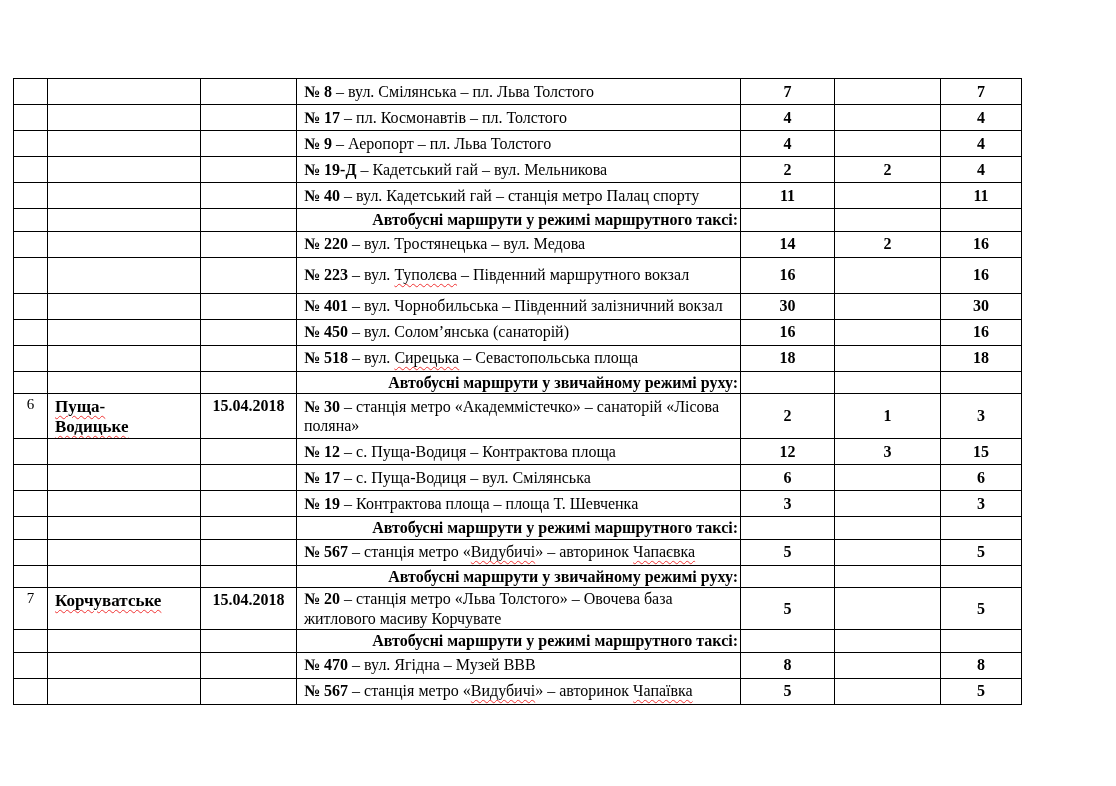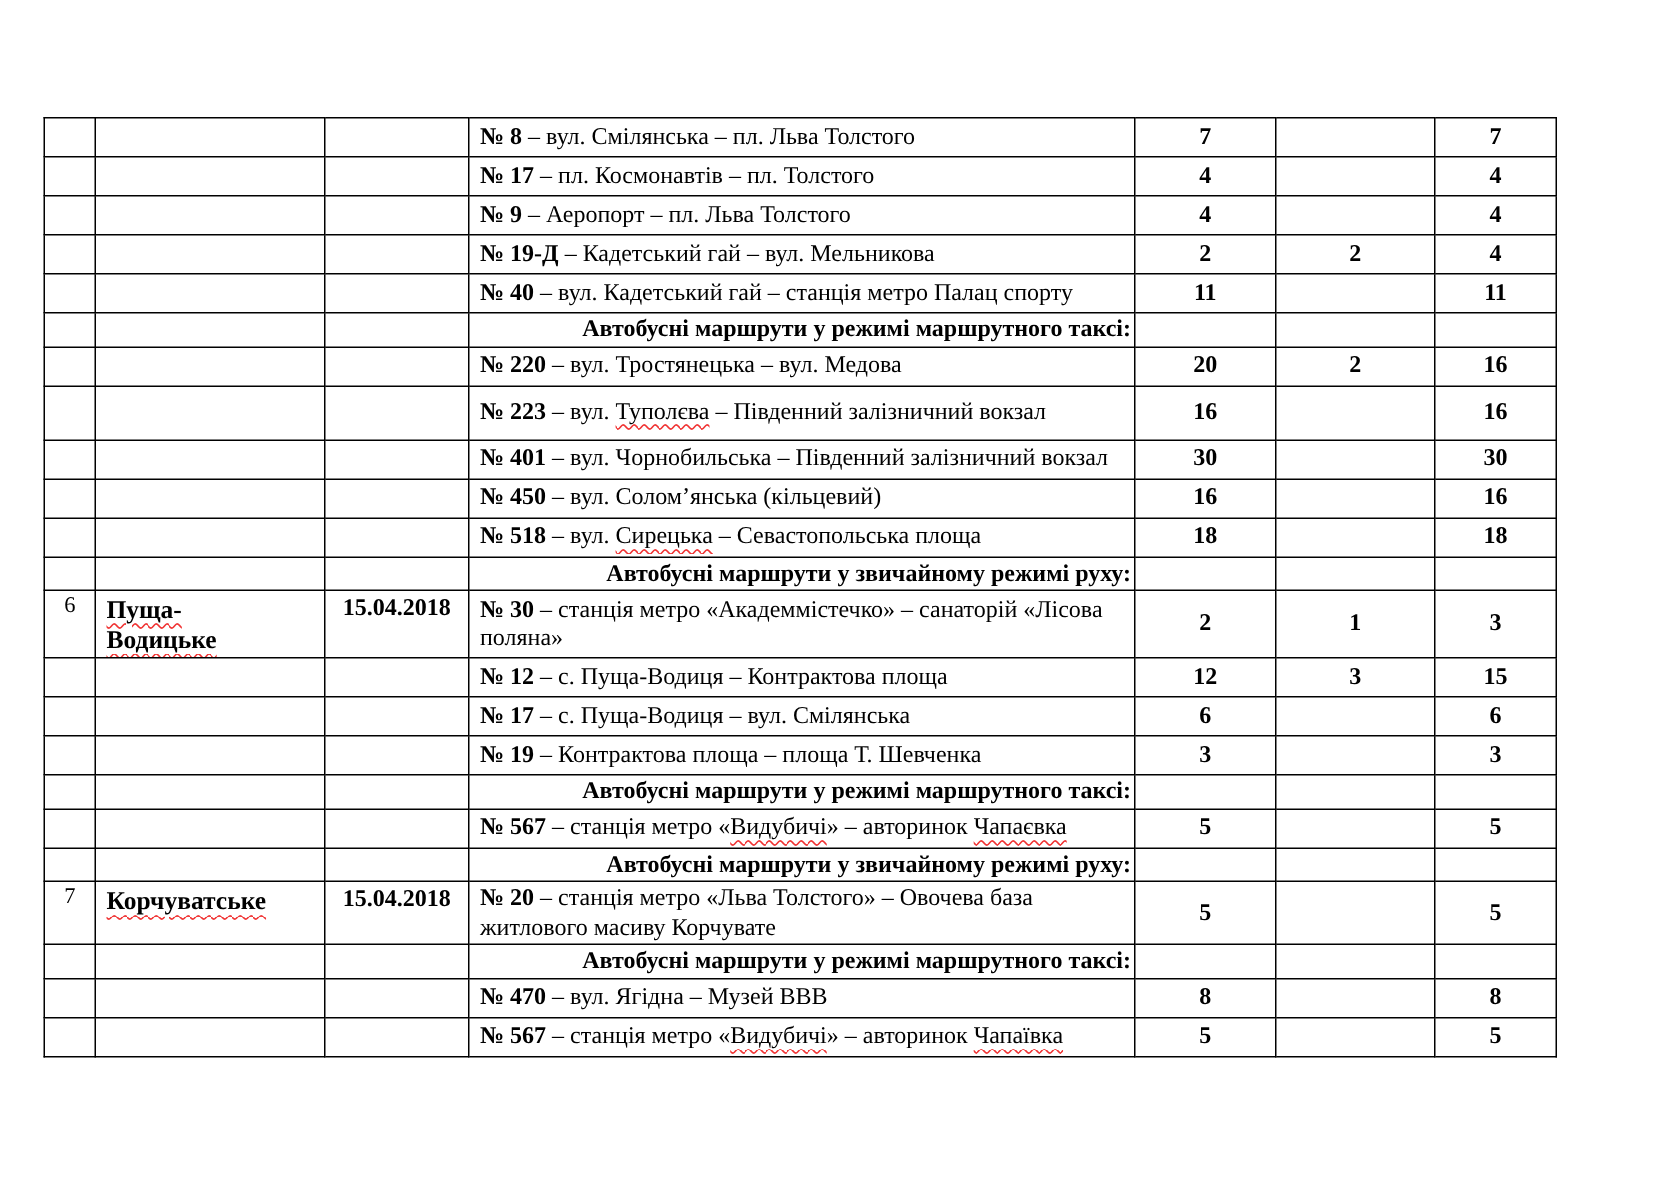--- a/index.html
+++ b/index.html
@@ -7,21 +7,21 @@
     position: relative;
     width: 1116px;
     height: 786px;
     background: #ffffff;
     font-family: "Liberation Serif", "DejaVu Serif", serif;
     color: #000000;
     overflow: hidden;
   }
   table.doc {
     position: absolute;
-    left: 29px;
+    left: 13px;
     top: 78px;
     width: 1008px;
     border-collapse: collapse;
     table-layout: fixed;
   }
   td {
     border: 1px solid #000000;
     padding: 1px 4px;
     vertical-align: middle;
     font-size: 16px;
@@ -128,47 +128,47 @@
           <td class="c4 hdr"><span>Автобусні маршрути у режимі маршрутного таксі:</span></td>
           <td class="v"></td>
           <td class="v"></td>
           <td class="v"></td>
         </tr>
         <tr>
           <td class="c1"></td>
           <td class="c2"></td>
           <td class="c3"></td>
           <td class="c4"><span class="b">№ 220</span><span> – вул. Тростянецька – вул. Медова</span></td>
-          <td class="v"><span>20</span></td>
-          <td class="v"><span>2</span></td>
-          <td class="v"><span>16</span></td>
-        </tr>
-        <tr>
-          <td class="c1"></td>
-          <td class="c2"></td>
-          <td class="c3"></td>
-          <td class="c4"><span class="b">№ 223</span><span> – вул. </span><span class="sq">Туполєва</span><span> – Південний залізничний вокзал</span></td>
+          <td class="v"><span>14</span></td>
+          <td class="v"><span>2</span></td>
+          <td class="v"><span>16</span></td>
+        </tr>
+        <tr>
+          <td class="c1"></td>
+          <td class="c2"></td>
+          <td class="c3"></td>
+          <td class="c4"><span class="b">№ 223</span><span> – вул. </span><span class="sq">Туполєва</span><span> – Південний маршрутного вокзал</span></td>
           <td class="v"><span>16</span></td>
           <td class="v"><span></span></td>
           <td class="v"><span>16</span></td>
         </tr>
         <tr>
           <td class="c1"></td>
           <td class="c2"></td>
           <td class="c3"></td>
           <td class="c4"><span class="b">№ 401</span><span> – вул. Чорнобильська – Південний залізничний вокзал</span></td>
           <td class="v"><span>30</span></td>
           <td class="v"><span></span></td>
           <td class="v"><span>30</span></td>
         </tr>
         <tr>
           <td class="c1"></td>
           <td class="c2"></td>
           <td class="c3"></td>
-          <td class="c4"><span class="b">№ 450</span><span> – вул. Солом’янська (кільцевий)</span></td>
+          <td class="c4"><span class="b">№ 450</span><span> – вул. Солом’янська (санаторій)</span></td>
           <td class="v"><span>16</span></td>
           <td class="v"><span></span></td>
           <td class="v"><span>16</span></td>
         </tr>
         <tr>
           <td class="c1"></td>
           <td class="c2"></td>
           <td class="c3"></td>
           <td class="c4"><span class="b">№ 518</span><span> – вул. </span><span class="sq">Сирецька</span><span> – Севастопольська площа</span></td>
           <td class="v"><span>18</span></td>

